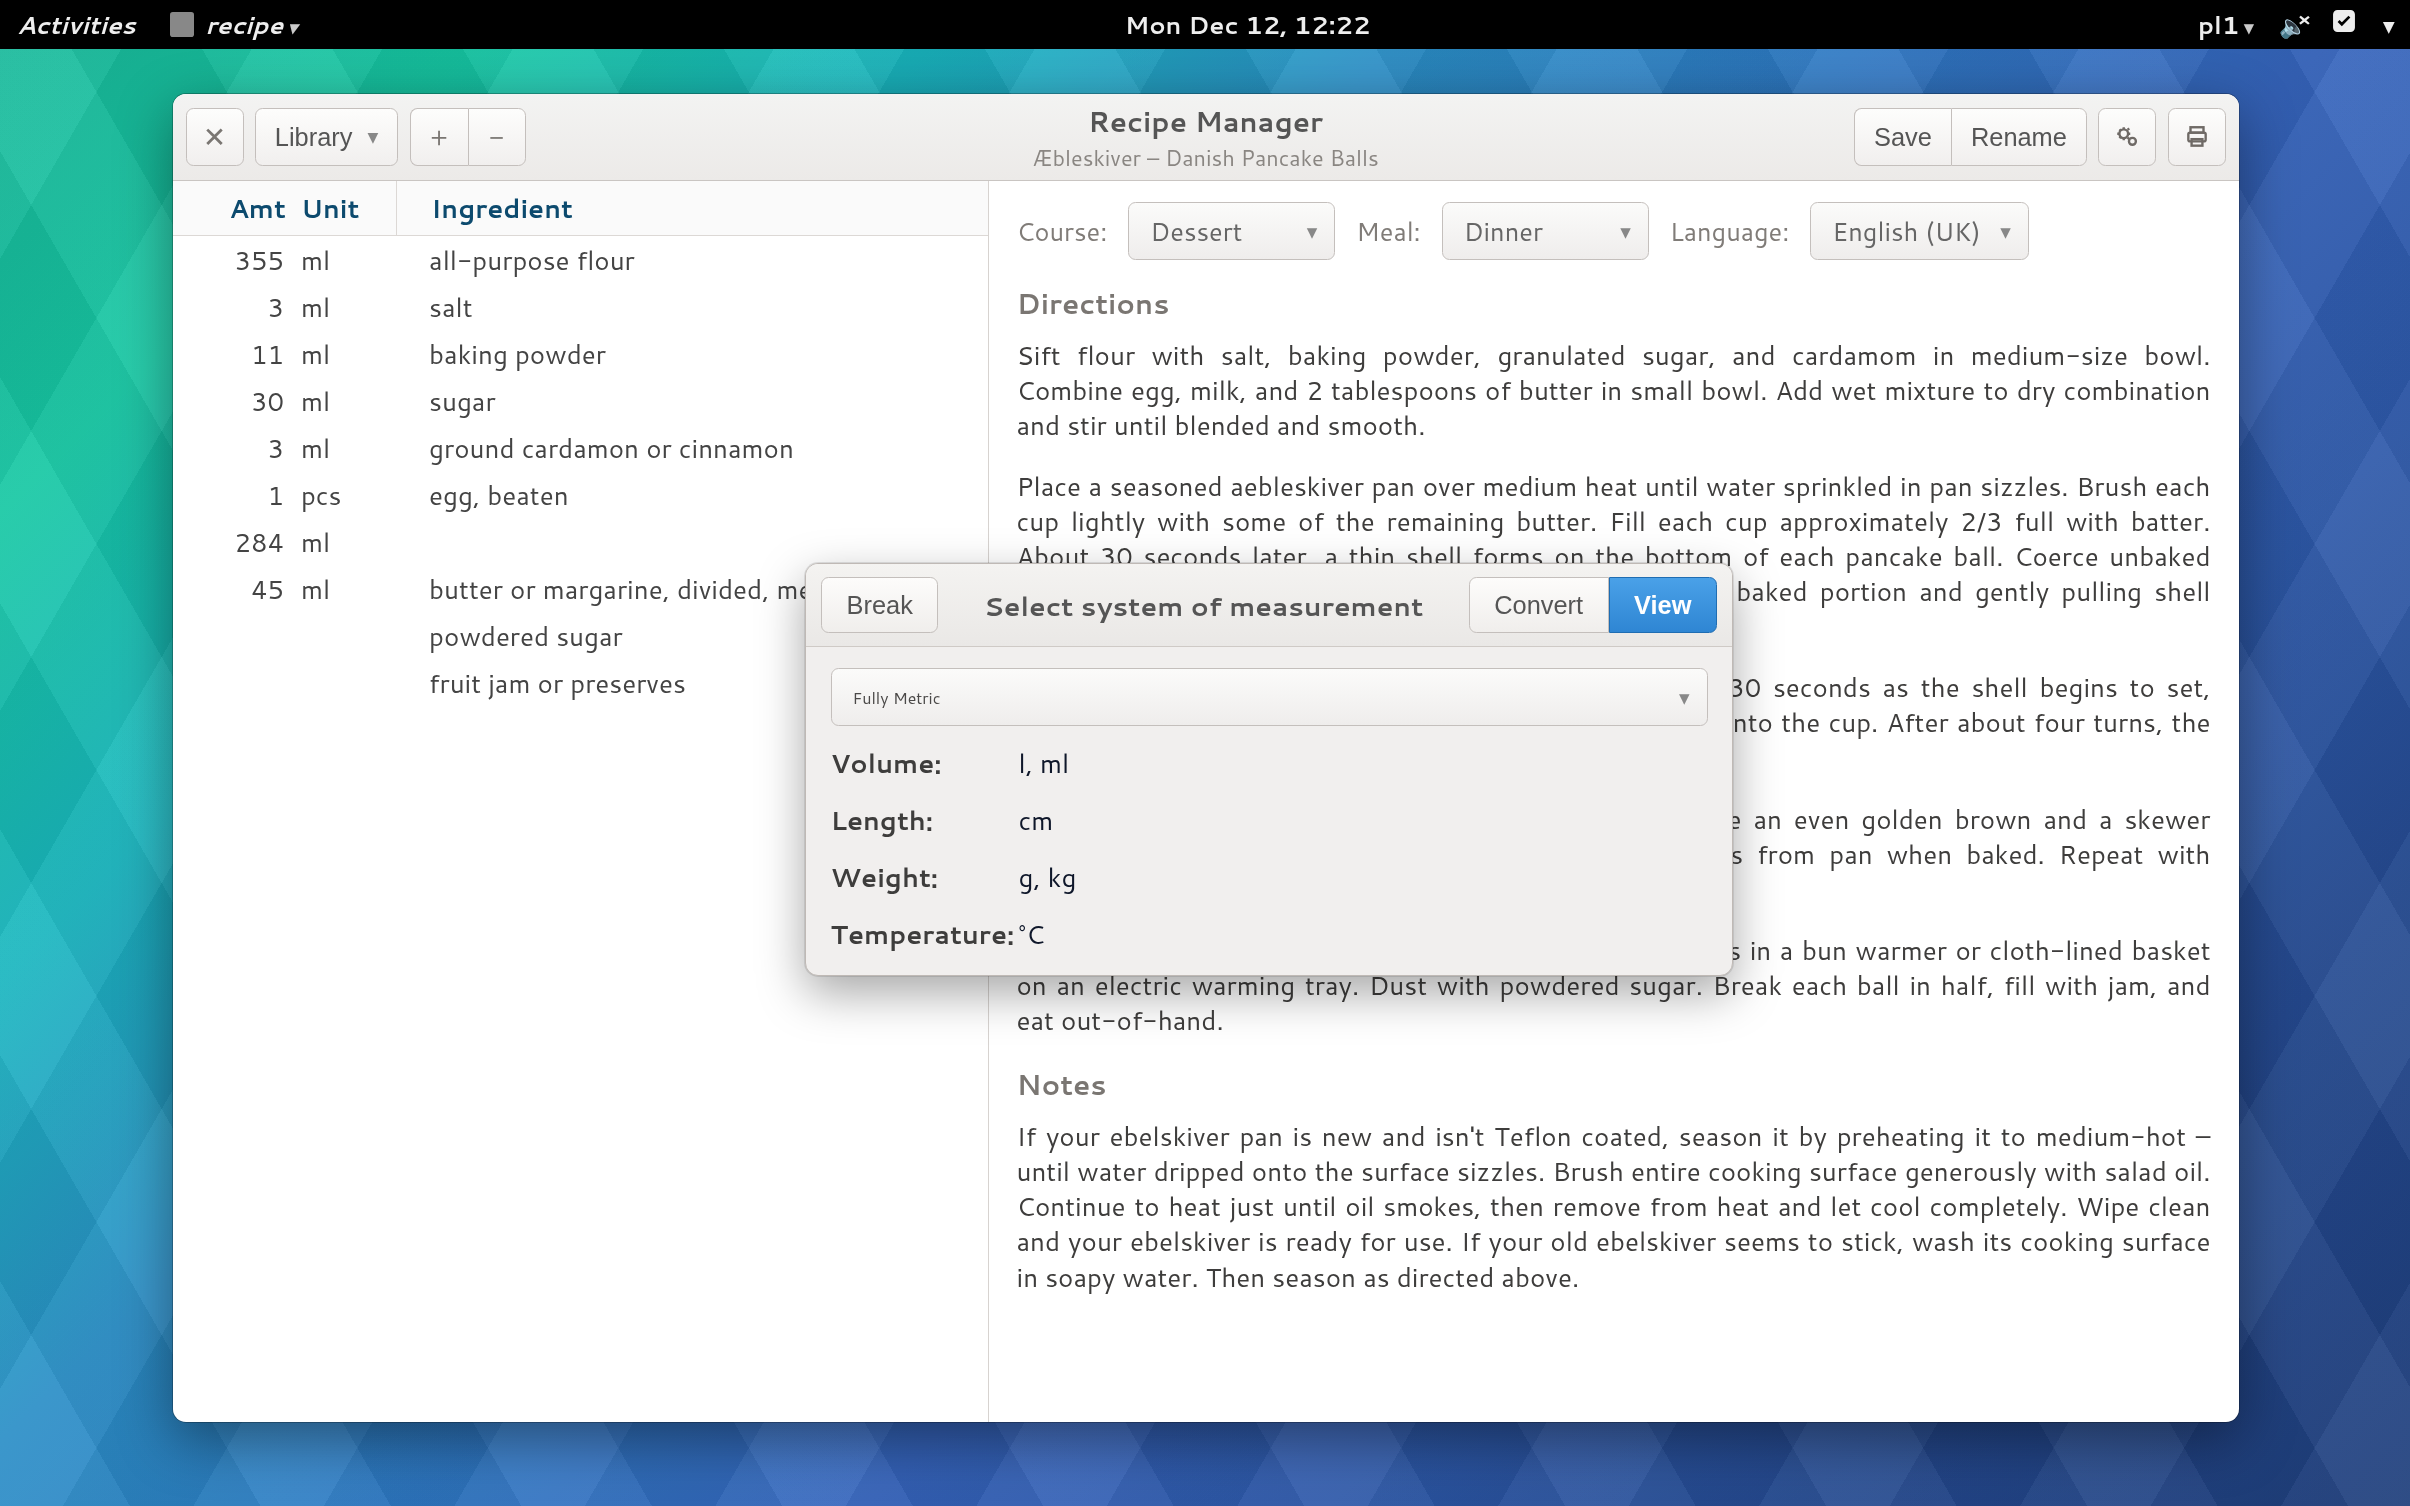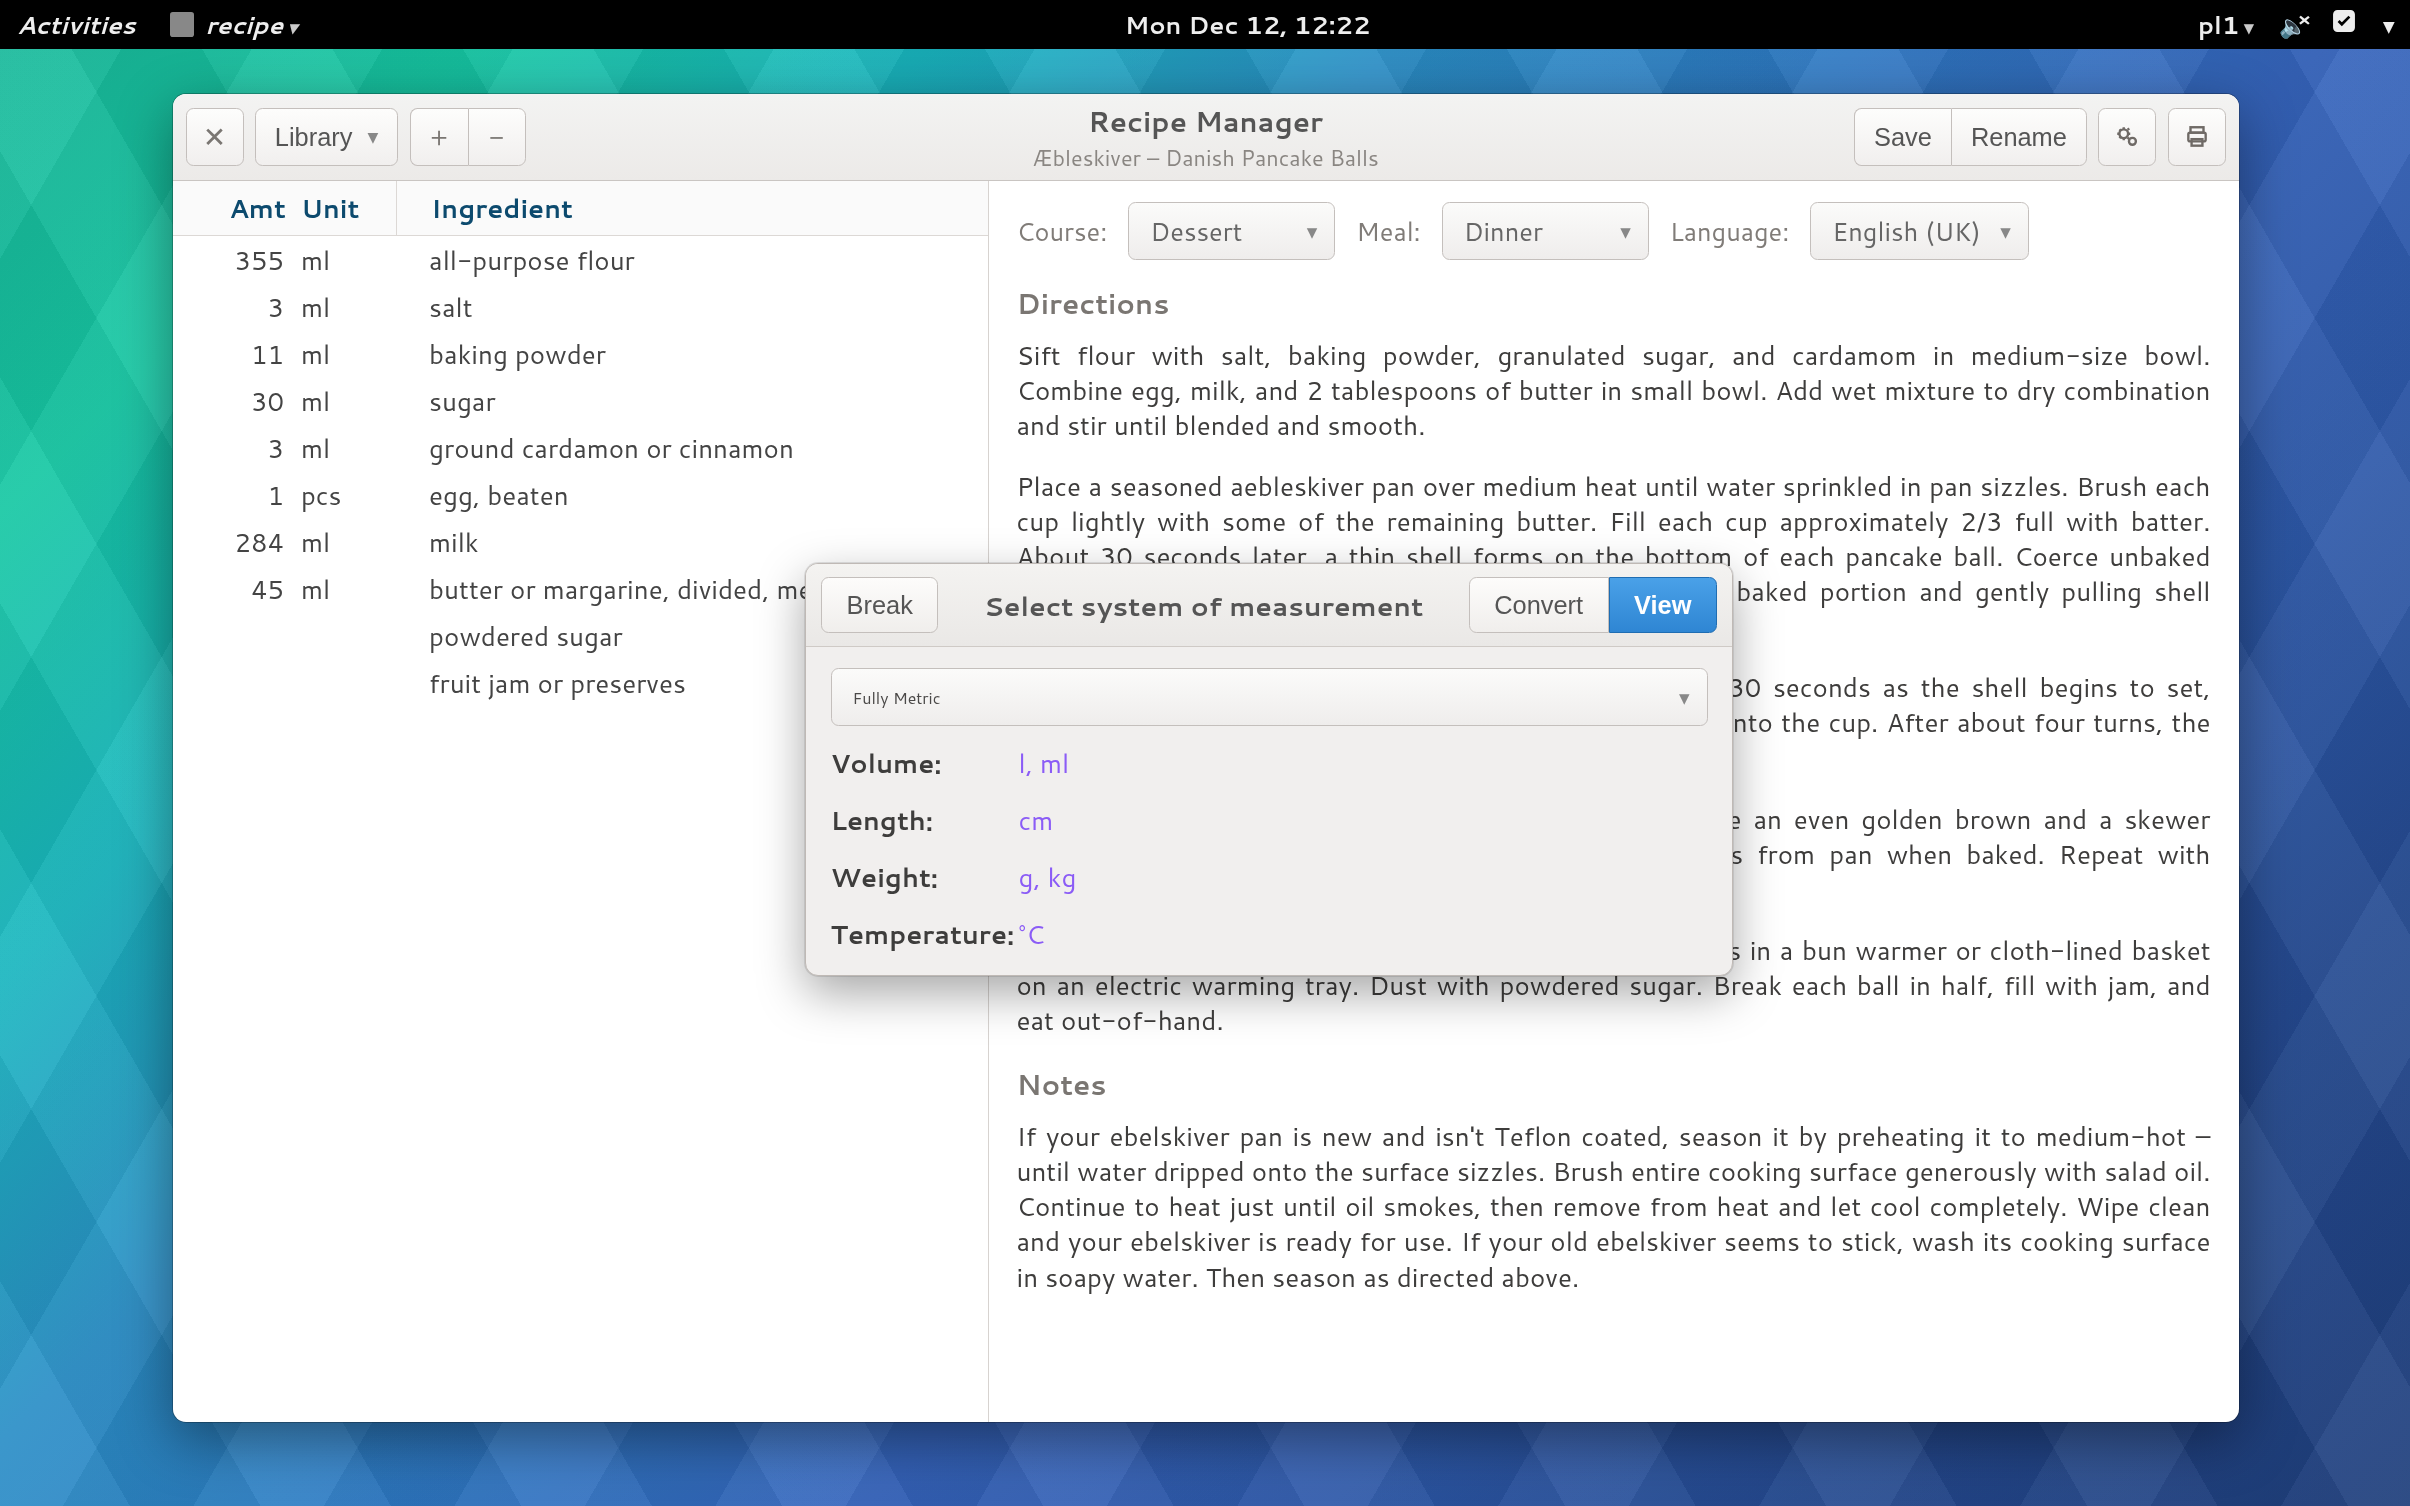--- a/index.html
+++ b/index.html
@@ -222,21 +222,21 @@
   .dlg-body .combobox { width: 100%; min-width: auto; font-size: 16px; color: #4b4948; }
   .units-grid {
     margin-top: 19px;
     display: grid;
     grid-template-columns: 188px 1fr;
     row-gap: 21px;
     font-size: 26px;
     color: #3e3d3c;
   }
   .units-grid .k { font-weight: 700; }
-  .units-grid .v { color: #8b5cf6; }
+  .units-grid .v { color: #0f172a; }
 
   
   .dir-pane::-webkit-scrollbar { width: 13px; }
   .dir-pane::-webkit-scrollbar-thumb { background: #c8c4c0; border-radius: 6.6px; }
 
   
   svg.ic { width: 26px; height: 26px; fill: none; stroke: #6f6a66; stroke-width: 2.2; }
 
   .vol-mute { position:relative; display:inline-block; width:26px;}
   .vol-mute::before{content:"\1F508"; font-size:22.6px;}
@@ -365,21 +365,20 @@
             <div class="ing-row">
               <div class="c-amt">1</div>
               <div class="c-unit">pcs</div>
               <div class="c-sep"></div>
               <div class="c-ing">egg, beaten</div>
             </div>
             <div class="ing-row">
               <div class="c-amt">284</div>
               <div class="c-unit">ml</div>
               <div class="c-sep"></div>
-              <div class="c-ing">milk</div>
             </div>
             <div class="ing-row">
               <div class="c-amt">45</div>
               <div class="c-unit">ml</div>
               <div class="c-sep"></div>
               <div class="c-ing">butter or margarine, divided, melted</div>
             </div>
             <div class="ing-row">
               <div class="c-amt"></div>
               <div class="c-unit"></div>

